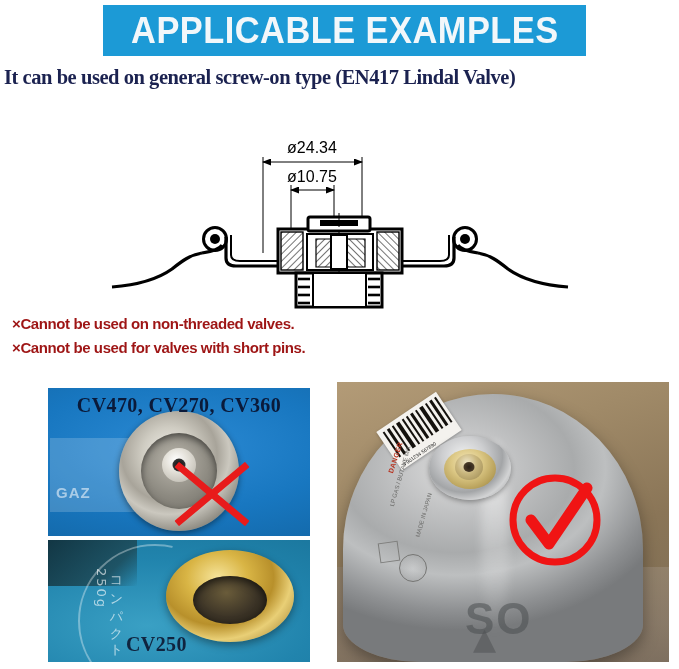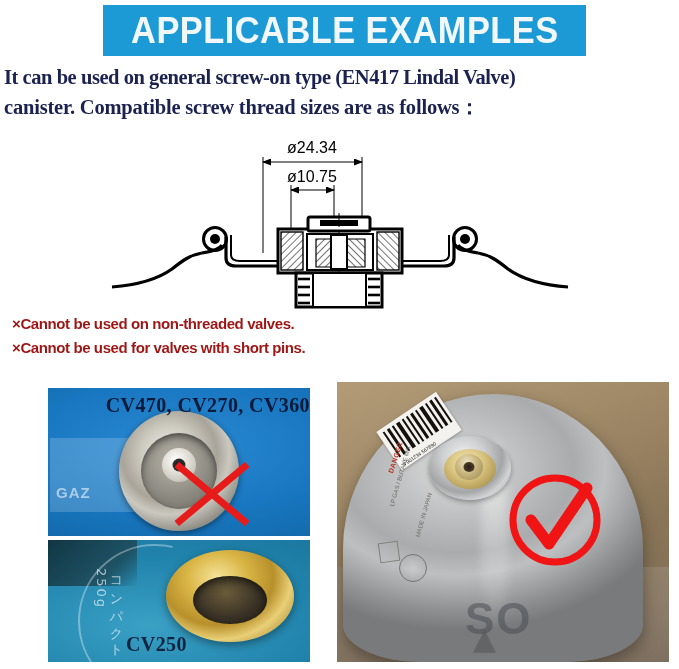--- a/index.html
+++ b/index.html
@@ -63,21 +63,21 @@
   .cv470-label-panel{
     position:absolute;left:2px;top:50px;width:86px;height:74px;
     background:rgba(255,255,255,.18);
   }
   .cv470-gaz{
     position:absolute;left:8px;top:96px;color:rgba(255,255,255,.55);
     font-size:15px;font-weight:bold;font-family:"Liberation Sans", sans-serif;
     letter-spacing:1px;
   }
   .cv470-title{
-    position:absolute;left:0;right:0;top:6px;text-align:right;
+    position:absolute;left:0;right:0;top:6px;text-align:center;
     color:#0a1a3a;font-size:20px;font-weight:bold;
     font-family:"Liberation Serif", serif;letter-spacing:.4px;
   }
   .cv470-valve{
     position:absolute;left:50%;top:56%;transform:translate(-50%,-50%);
     width:120px;height:120px;border-radius:50%;
     background:
       radial-gradient(circle at 42% 36%, #f2f0ea 0%, #cfccc2 26%, #a8a49a 46%,
                       #cbc8bf 58%, #8e8b82 76%, #726f67 100%);
     box-shadow:0 2px 6px rgba(0,0,0,.45);
@@ -257,21 +257,20 @@
 <body>
 
 <div class="page">
 
   <div class="banner" style="background:#1c9ad6;">
     <div class="banner-title">APPLICABLE EXAMPLES</div>
   </div>
 
   <div class="intro">
     <div class="l1">It can be used on general screw-on type (EN417 Lindal Valve)</div>
-    <div class="l2">canister.  Compatible screw thread sizes are as follows：</div>
   </div>
 
   <div class="drawing">
     <svg width="460" height="175" viewBox="0 0 460 175" xmlns="http://www.w3.org/2000/svg">
       <defs>
         <marker id="ar" markerWidth="9" markerHeight="7" refX="8" refY="3.5" orient="auto">
           <path d="M0,0 L9,3.5 L0,7 Z" fill="#000"></path>
         </marker>
         <marker id="al" markerWidth="9" markerHeight="7" refX="1" refY="3.5" orient="auto">
           <path d="M9,0 L0,3.5 L9,7 Z" fill="#000"></path>

